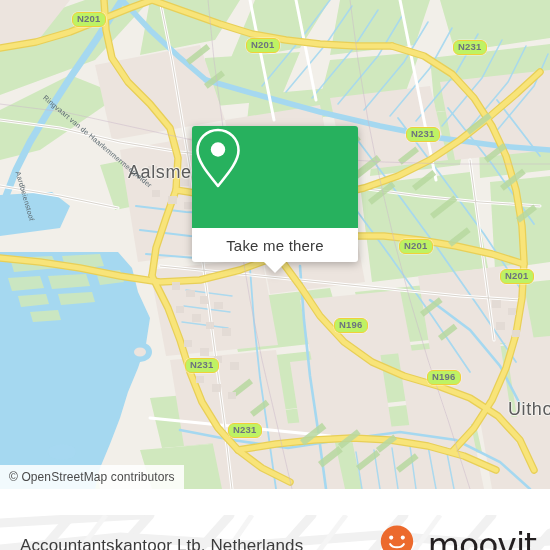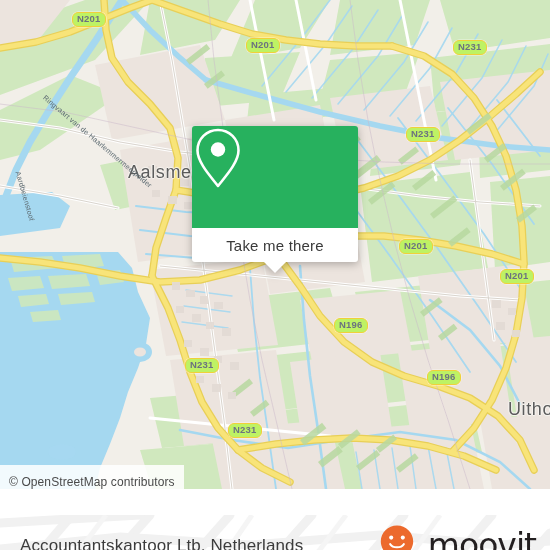--- a/index.html
+++ b/index.html
@@ -56,21 +56,21 @@
   .card-tail{
     position:absolute;left:50%;bottom:-11px;margin-left:-11px;
     width:0;height:0;border-left:11px solid transparent;
     border-right:11px solid transparent;border-top:11px solid #ffffff;
   }
 
   
   .attrib{
     position:absolute;left:0;top:465px;height:24px;
     background:rgba(255,255,255,.86);
-    display:flex;align-items:flex-end;padding:0 9px;
+    display:flex;align-items:center;padding:0 9px;
     font-size:12px;color:#4a4a4a;letter-spacing:.1px;
   }
 
   
   .footer{
     position:absolute;left:0;top:515px;width:550px;height:61px;
     background:#ffffff;overflow:hidden;
   }
   .footer-bg{position:absolute;left:0;top:0;opacity:1;}
   .footer-title{

